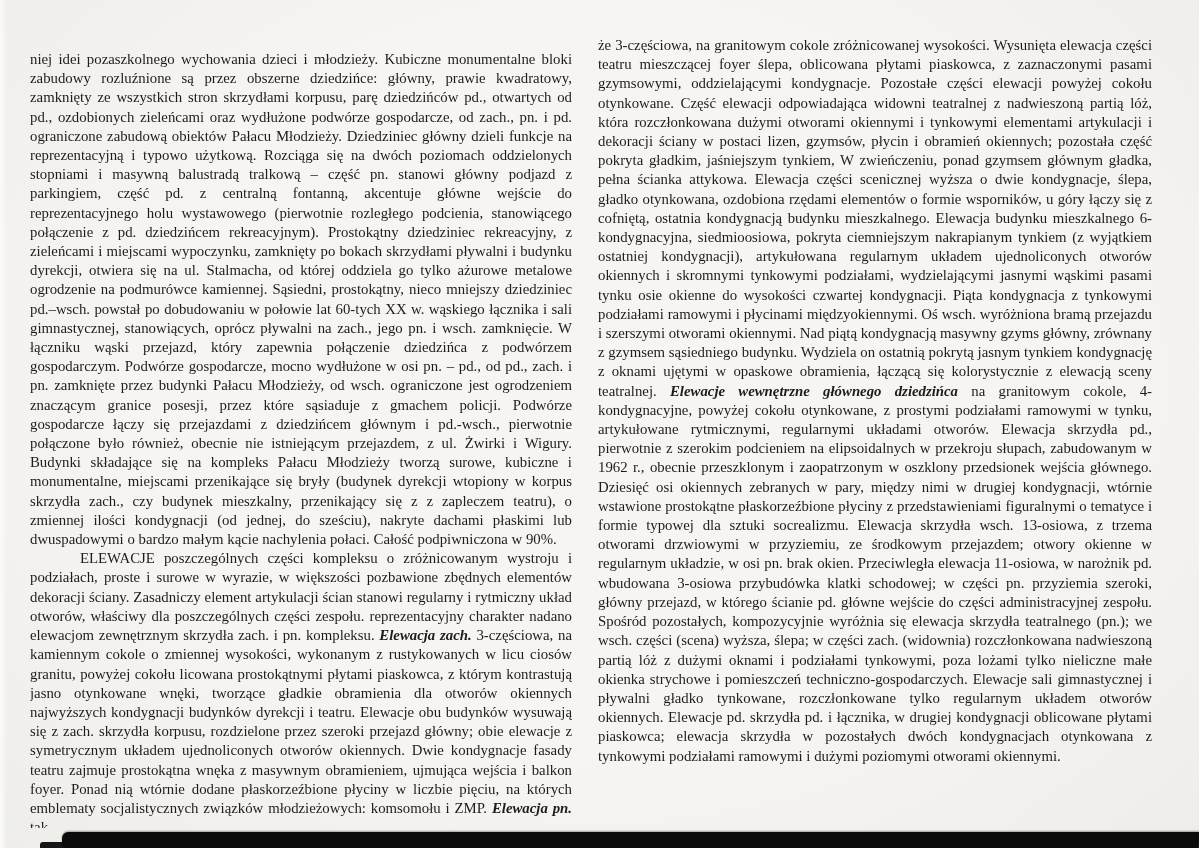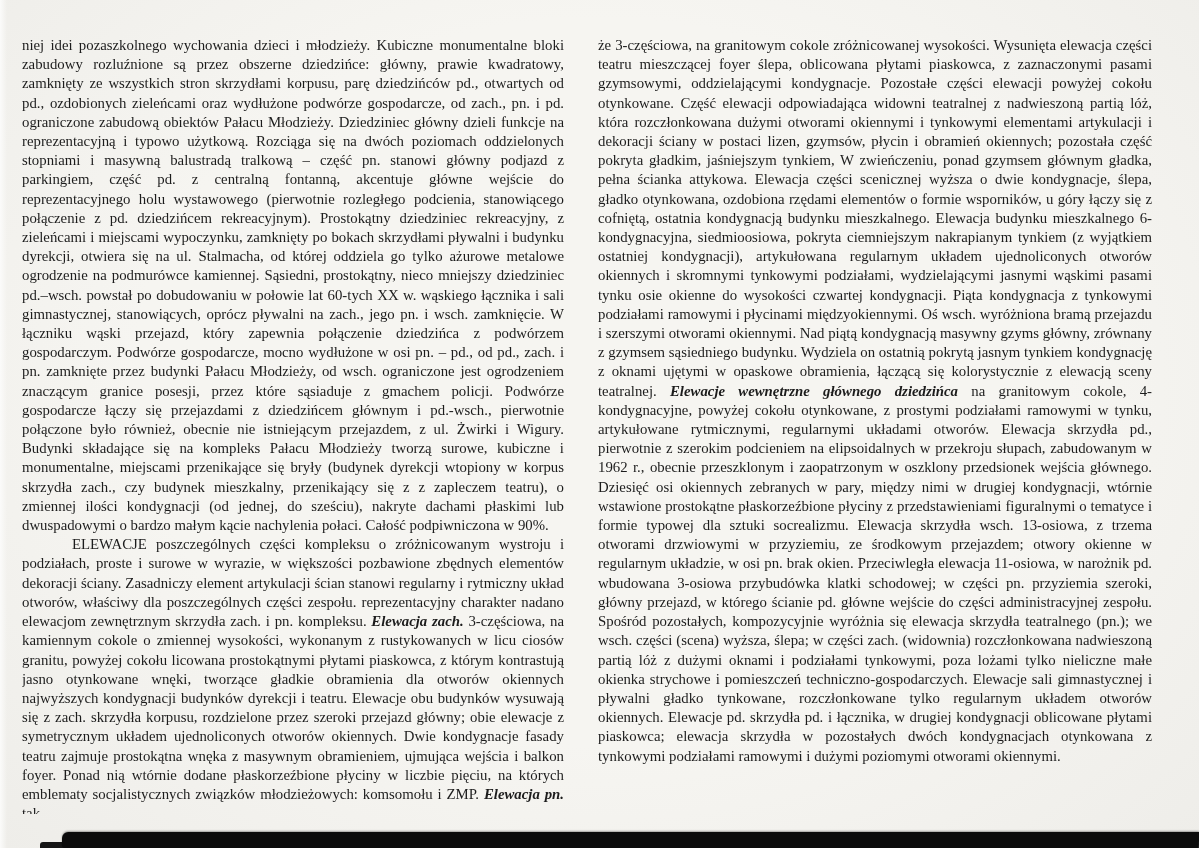--- a/index.html
+++ b/index.html
@@ -19,21 +19,21 @@
   }
   .page::before{ 
     content:"";position:absolute;left:0;top:0;bottom:0;width:7px;
     background:linear-gradient(to right,#fbfbfa,rgba(251,251,250,0));
   }
   .col{
     position:absolute;top:36px;height:778px;overflow:hidden;
     font-size:14.8px;line-height:19.2px;text-align:justify;
     color:var(--ink);
   }
-  .col-left{left:22px;width:542px;}
+  .col-left{left:30px;width:542px;margin-top:14px;}
   .col-right{left:598px;width:554px;}
   .para{margin:0;}
   .para.indent{text-indent:50px;}
   .bi{font-weight:bold;font-style:italic;}
   .scan-bar{
     position:absolute;bottom:0;left:62px;right:0;height:16px;
     background:#0b0b0b;
     border-top-left-radius:6px;border-bottom-left-radius:3px;
     transform:skewX(-1deg);
     box-shadow:0 -1px 2px rgba(0,0,0,0.35);

